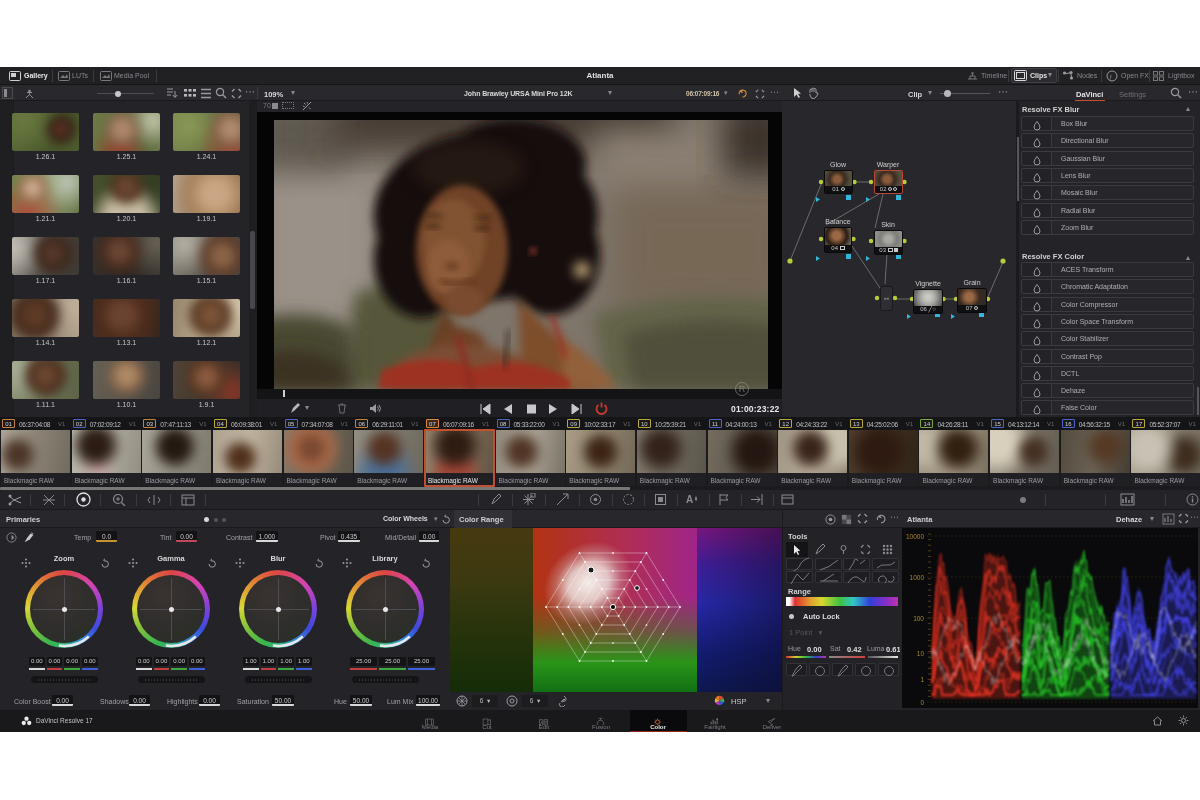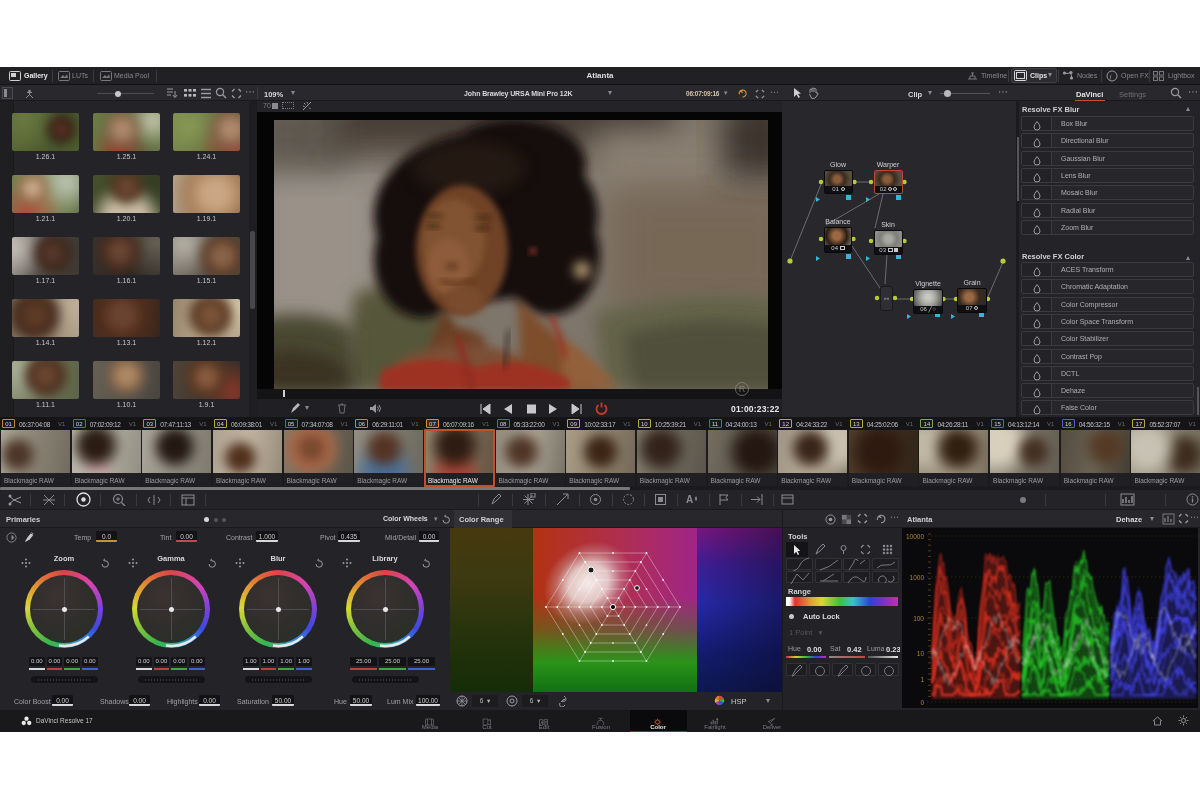--- a/index.html
+++ b/index.html
@@ -1118,21 +1118,21 @@
       <div class="abs hdr" style="left:5px;top:77px;font-size:7.5px">Range</div>
       <div class="abs" style="left:3px;top:87px;width:112px;height:9px;background:linear-gradient(90deg,#fff 0,#fff 3%,#e03030 8%,#e0a030 22%,#d8d830 32%,#40c040 48%,#30c8c8 60%,#3040d8 75%,#8030c8 88%,#c030b0 100%)"></div>
       <div class="abs" style="left:6px;top:104px;width:5px;height:5px;border-radius:50%;background:#c8c8cc"></div>
       <div class="abs" style="left:20px;top:102px;font-size:7.5px;font-weight:bold;color:#d8d8da">Auto Lock</div>
       <div class="abs" style="left:6px;top:118px;font-size:7.5px;color:#55555c">1 Point&nbsp;&nbsp;&nbsp;▾</div>
       <div class="abs" style="left:5px;top:135px;font-size:7px;color:#9a9aa0">Hue</div>
       <div class="abs" style="left:24px;top:134.5px;font-size:7.5px;font-weight:bold;color:#e0e0e2">0.00</div>
       <div class="abs" style="left:47px;top:135px;font-size:7px;color:#9a9aa0">Sat</div>
       <div class="abs" style="left:64px;top:134.5px;font-size:7.5px;font-weight:bold;color:#e0e0e2">0.42</div>
       <div class="abs" style="left:84px;top:135px;font-size:7px;color:#9a9aa0">Luma</div>
-      <div class="abs" style="left:103px;top:134.5px;font-size:7.5px;font-weight:bold;color:#e0e0e2">0.23</div>
+      <div class="abs" style="left:103px;top:134.5px;font-size:7.5px;font-weight:bold;color:#e0e0e2">0.61</div>
       <div class="abs" style="left:3px;top:146px;width:40px;height:2px;background:linear-gradient(90deg,#d03030,#d0d030,#30c040,#3040d0,#c030b0)"></div>
       <div class="abs" style="left:46px;top:146px;width:36px;height:2px;background:linear-gradient(90deg,#888,#d04040)"></div>
       <div class="abs" style="left:85px;top:146px;width:30px;height:2px;background:linear-gradient(90deg,#555,#e8e8e8)"></div>
       <div id="toolbtns2">
           <div class="abs" style="left: 3px; top: 153px; width: 21px; height: 13px; border: 1px solid rgb(50, 50, 54); background: rgb(30, 30, 34); border-radius: 1px;"><svg width="16" height="16" viewBox="0 0 16 16" style="margin-left:2px;margin-top:-1px">
               <g fill="none" stroke="#77777d">
                 <path d="M3 13 L7 6 L11 2 l2 2 -4 4 -5 5z"></path>
               </g>
             </svg></div>
           <div class="abs" style="left: 26px; top: 153px; width: 21px; height: 13px; border: 1px solid rgb(50, 50, 54); background: rgb(30, 30, 34); border-radius: 1px;"><svg width="16" height="16" viewBox="0 0 16 16" style="margin-left:2px;margin-top:-1px">

